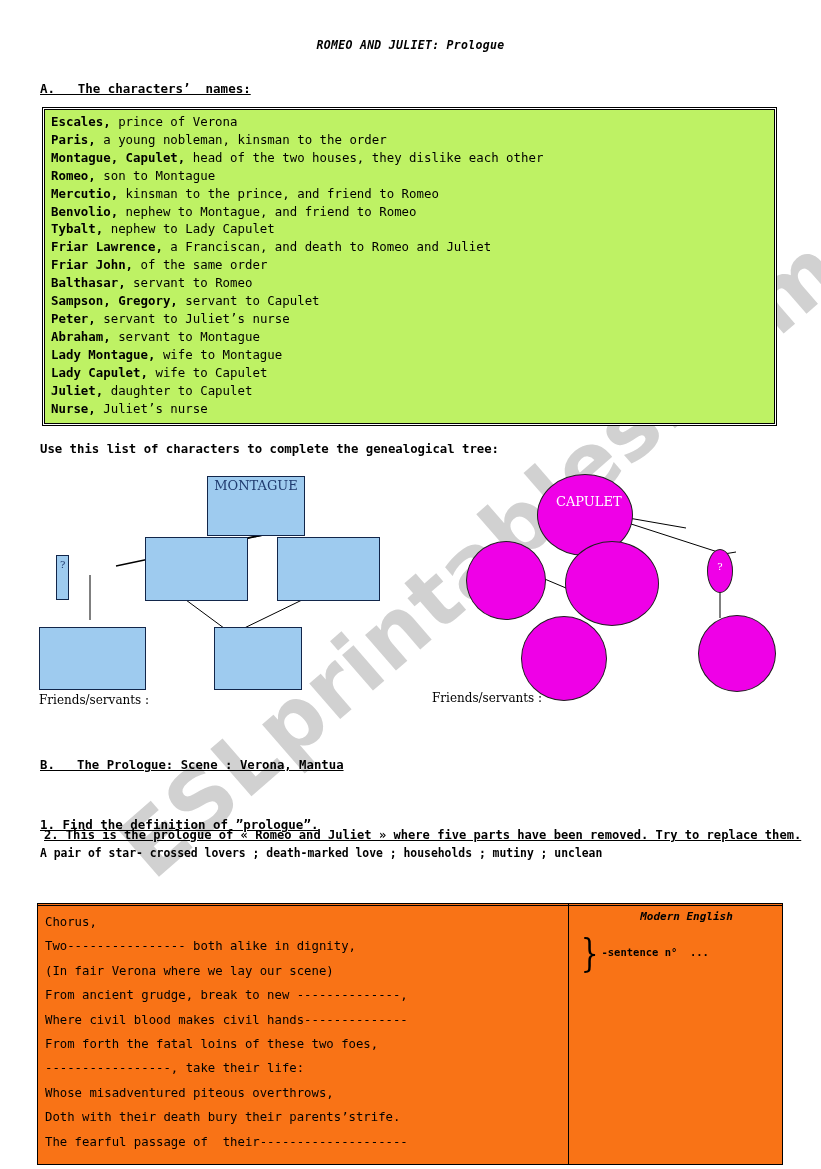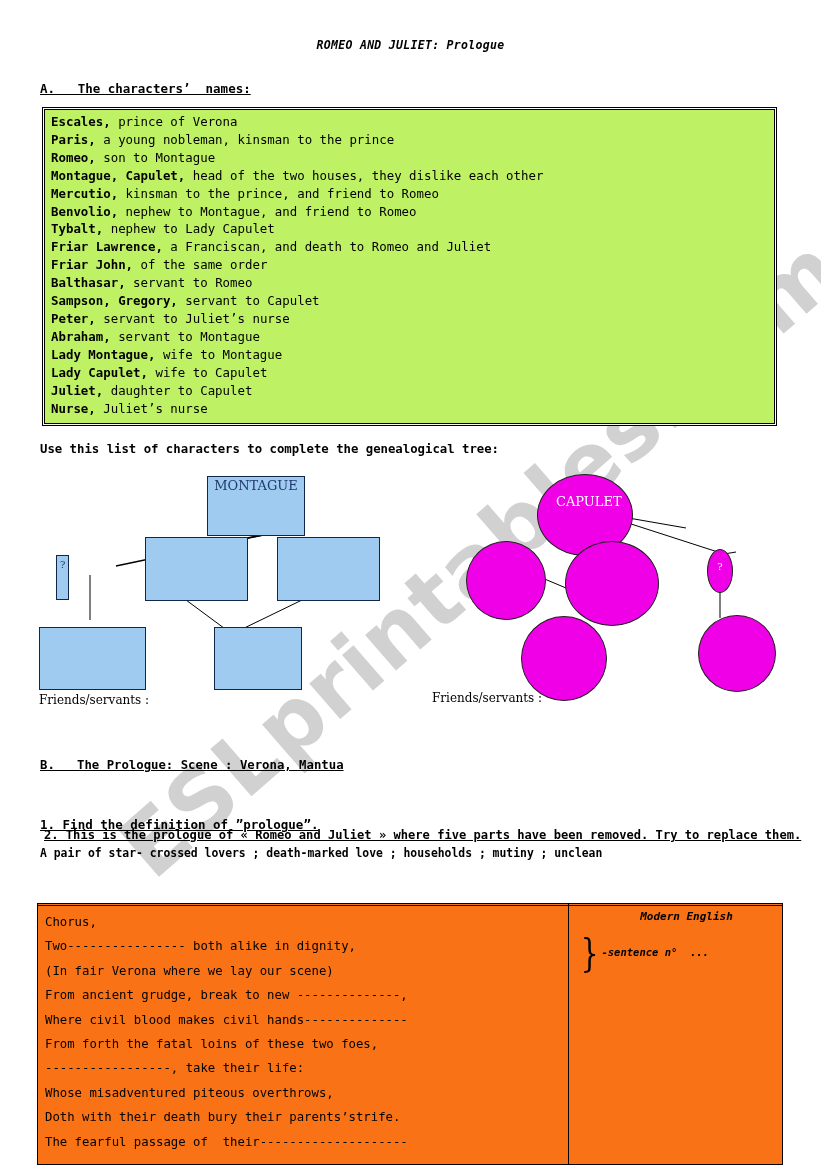--- a/index.html
+++ b/index.html
@@ -245,21 +245,20 @@
     display: flex;
     align-items: center;
   }
   .brace {
     font-family: "DejaVu Serif", "Liberation Serif", serif;
     font-size: 40px;
     line-height: 34px;
     transform: scaleX(.7);
   }
   .sentence-n {
-    font-style: italic;
     font-weight: bold;
     font-size: 10.5px;
     margin-left: -1px;
     white-space: pre;
   }
 </style>
 </head>
 <body>
 
 <div id="watermark">
@@ -267,23 +266,23 @@
 </div>
 
 <div id="page">
 
   <div class="doc-title">ROMEO AND JULIET: Prologue</div>
 
   <div class="sec-a-heading">A.   The characters’  names:</div>
 
   <div class="char-box">
     <div class="char-line"><b>Escales,</b><span> prince of Verona</span></div>
-    <div class="char-line"><b>Paris,</b><span> a young nobleman, kinsman to the prince</span></div>
+    <div class="char-line"><b>Paris,</b><span> a young nobleman, kinsman to the order</span></div>
+    <div class="char-line"><b>Montague, Capulet,</b><span> head of the two houses, they dislike each other</span></div>
     <div class="char-line"><b>Romeo,</b><span> son to Montague</span></div>
-    <div class="char-line"><b>Montague, Capulet,</b><span> head of the two houses, they dislike each other</span></div>
     <div class="char-line"><b>Mercutio,</b><span> kinsman to the prince, and friend to Romeo</span></div>
     <div class="char-line"><b>Benvolio,</b><span> nephew to Montague, and friend to Romeo</span></div>
     <div class="char-line"><b>Tybalt,</b><span> nephew to Lady Capulet</span></div>
     <div class="char-line"><b>Friar Lawrence,</b><span> a Franciscan, and death to Romeo and Juliet</span></div>
     <div class="char-line"><b>Friar John,</b><span> of the same order</span></div>
     <div class="char-line"><b>Balthasar,</b><span> servant to Romeo</span></div>
     <div class="char-line"><b>Sampson, Gregory,</b><span> servant to Capulet</span></div>
     <div class="char-line"><b>Peter,</b><span> servant to Juliet’s nurse</span></div>
     <div class="char-line"><b>Abraham,</b><span> servant to Montague</span></div>
     <div class="char-line"><b>Lady Montague,</b><span> wife to Montague</span></div>

